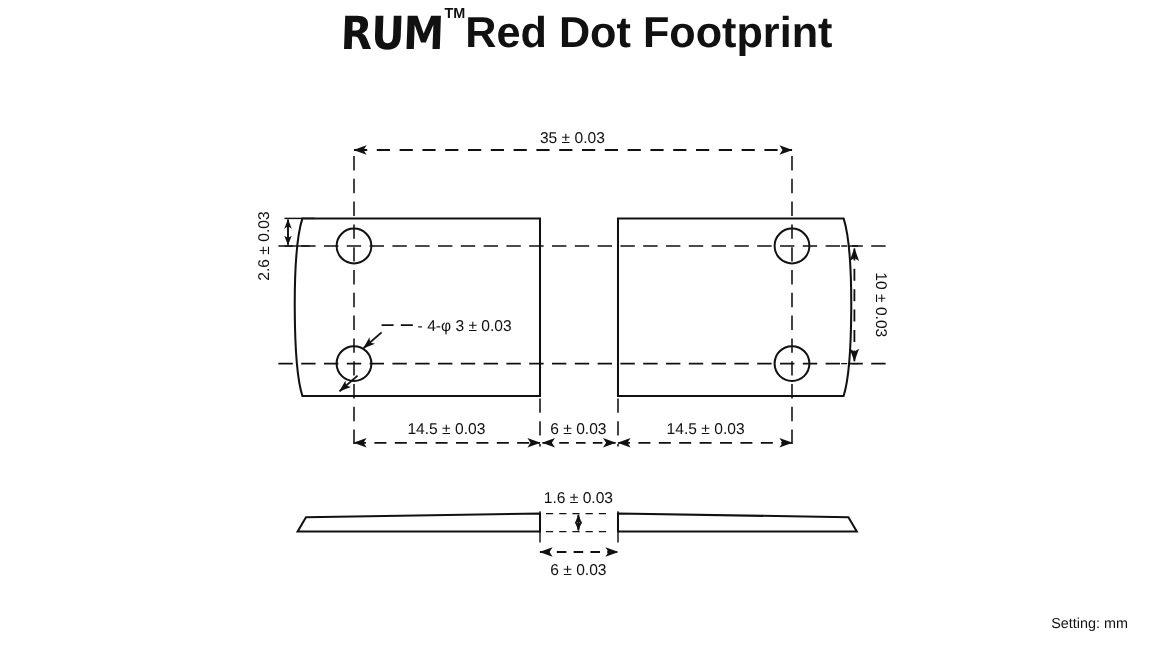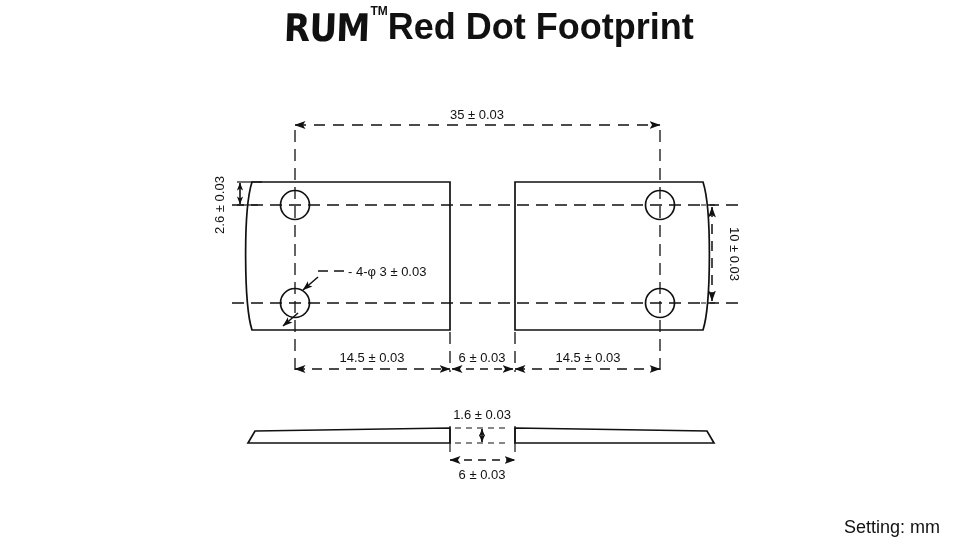--- a/index.html
+++ b/index.html
@@ -56,22 +56,22 @@
     margin-left: 0;
   }
   .svg-canvas {
     position: absolute;
     top: 0;
     left: 0;
   }
   .units-note {
     position: absolute;
     right: 38px;
-    bottom: 12px;
-    font-size: 18px;
+    bottom: 24px;
+    font-size: 12px;
     font-family: "Liberation Sans", sans-serif;
     color: #111111;
   }
   text.dim {
     font-family: "Liberation Sans", sans-serif;
     font-size: 13px;
     fill: #111111;
   }
 </style>
 </head>

